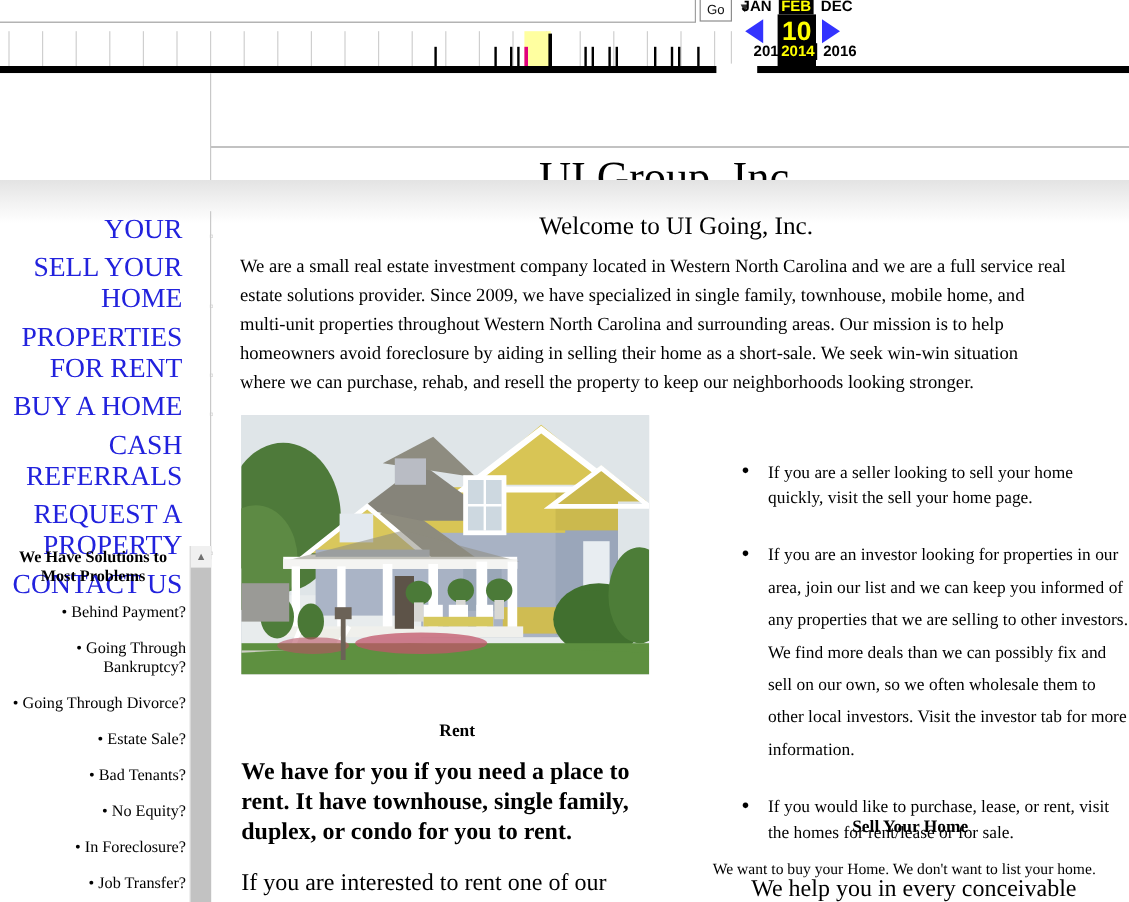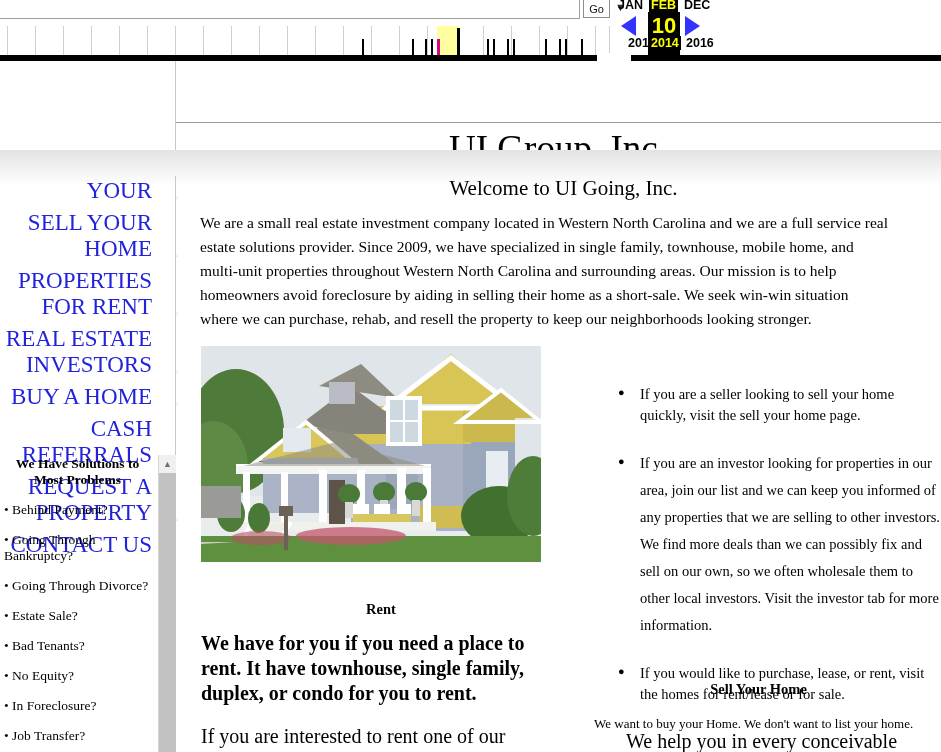--- a/index.html
+++ b/index.html
@@ -92,21 +92,21 @@
     font-family: "Liberation Sans", sans-serif; font-size: 10px; color: #c8c8c8; }
   .nav-marker::before { content: "▫"; }
   .nav-vline { position: absolute; left: 175px; top: 176px; width: 1px; height: 290px; background: #c9c9c9; }
 
   
   .solutions { position: absolute; left: 0; top: 452px; width: 155px; background: transparent;
     font-family: "Liberation Serif", serif; }
   .solutions-title { width: 155px; text-align: center; font-weight: bold; font-size: 13.5px;
     color: #000; line-height: 16px; padding: 4px 8px 0 8px; box-sizing: border-box; }
   .sol-list { margin: 0; padding: 0; list-style: none; }
-  .sol-item { font-size: 13.5px; color: #000; padding-left: 4px; line-height: 16px; margin-top: 14px; }
+  .sol-item { font-size: 13.5px; color: #000; padding-left: 4px; line-height: 16px; margin-top: 14px; text-align: right; }
 
   
   .sb-track { position: absolute; left: 159px; top: 455px; width: 17px; height: 297px; background: #c2c2c2; }
   .sb-up { position: absolute; left: 159px; top: 455px; width: 17px; height: 18px; background: #f0f0f0;
     text-align: center; line-height: 18px; font-size: 9px; color: #707070;
     font-family: "Liberation Sans", sans-serif; }
   .sb-border { position: absolute; left: 158px; top: 455px; width: 1px; height: 297px; background: #d6d6d6; }
 
   
   .main { position: absolute; left: 186px; top: 176px; width: 755px; height: 576px; }
@@ -229,24 +229,20 @@
     </div>
     <div class="nav-item" style="margin-top:6px">
       <span>SELL YOUR HOME</span>
       <span class="nav-marker" style="right:-18px; top:33px"></span>
     </div>
     <div class="nav-item" style="margin-top:6px">
       <span>PROPERTIES FOR RENT</span>
       <span class="nav-marker" style="right:-18px; top:33px"></span>
     </div>
     <div class="nav-item" style="margin-top:6px">
-      <span>REAL ESTATE INVESTORS</span>
-      <span class="nav-marker" style="right:-18px; top:33px"></span>
-    </div>
-    <div class="nav-item" style="margin-top:6px">
       <span>BUY A HOME</span>
       <span class="nav-marker" style="right:-18px; top:7px"></span>
     </div>
     <div class="nav-item" style="margin-top:6px">
       <span>CASH REFERRALS</span>
     </div>
     <div class="nav-item" style="margin-top:6px">
       <span>REQUEST A PROPERTY</span>
       <span class="nav-marker" style="right:-18px; top:33px"></span>
     </div>

